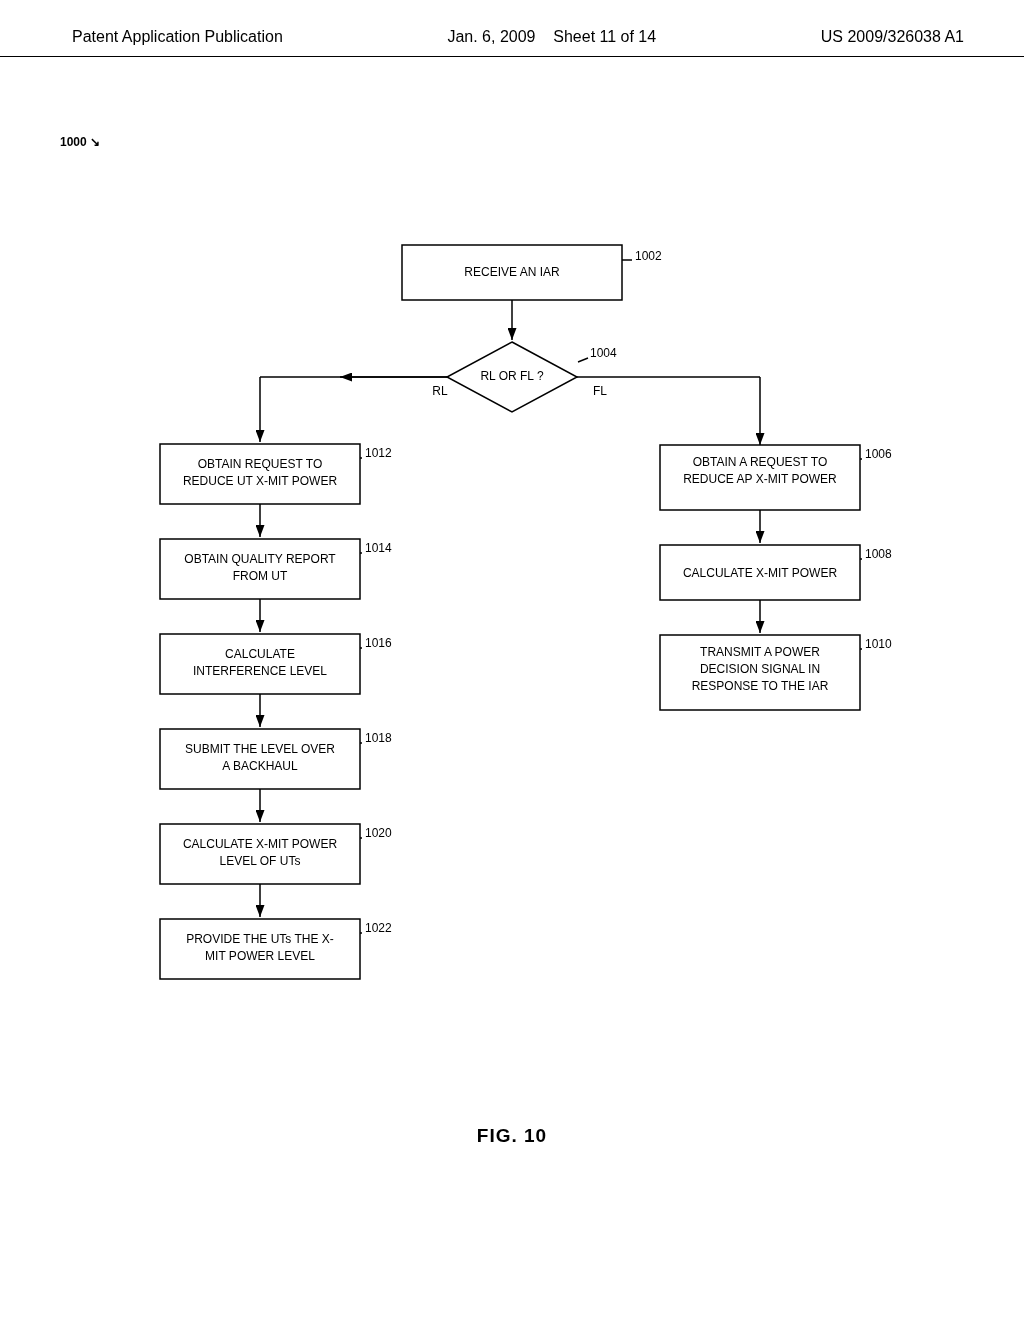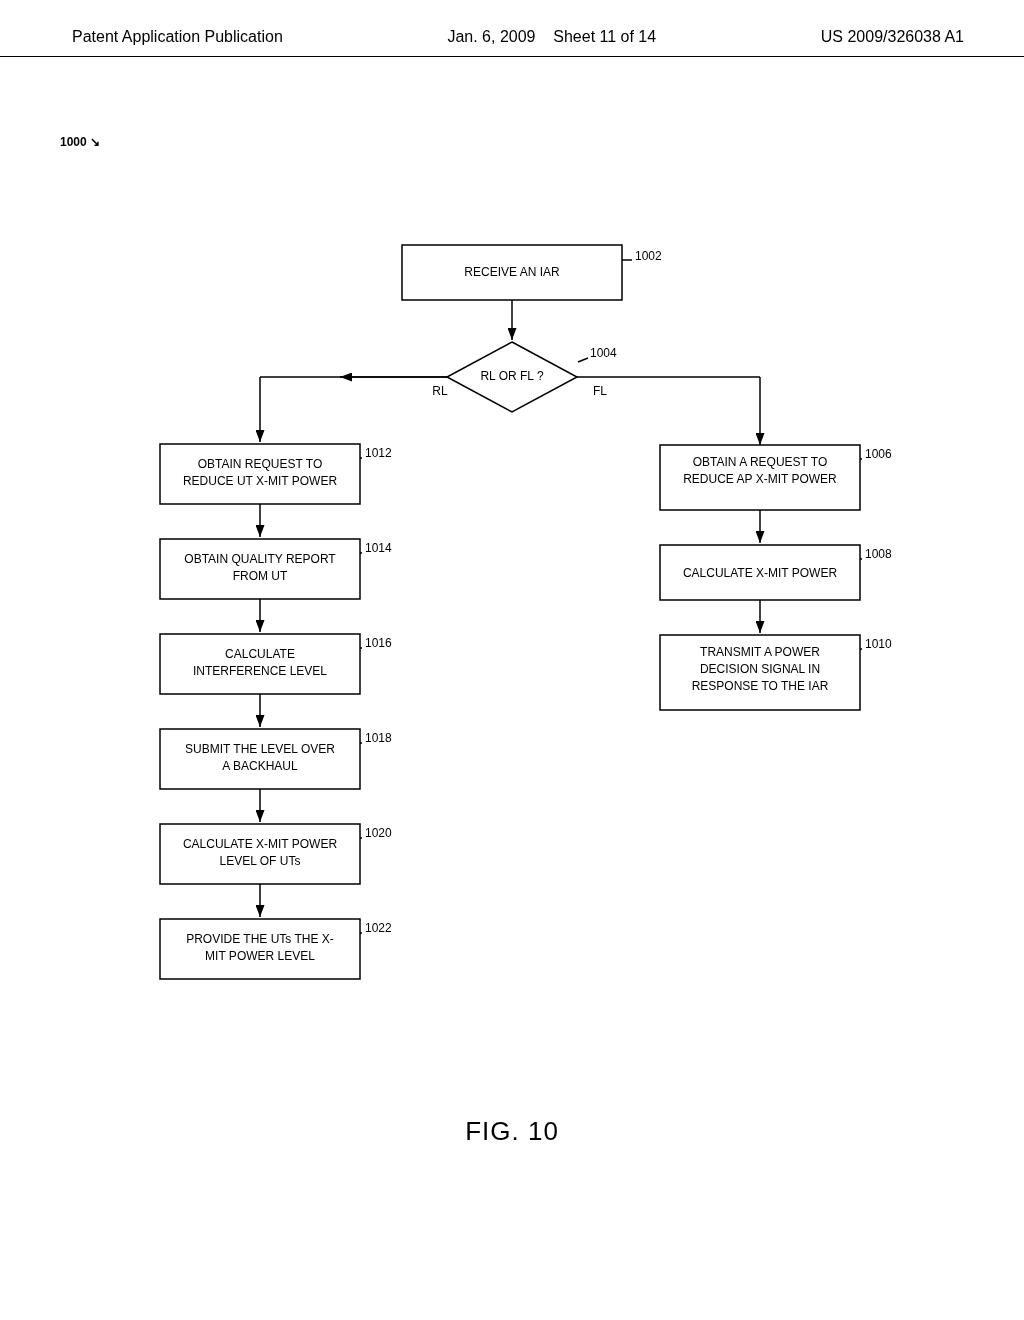--- a/index.html
+++ b/index.html
@@ -35,22 +35,22 @@
       width: 100%;
       height: 1150px;
     }
 
     
     .fig-label {
       position: absolute;
       bottom: 60px;
       left: 50%;
       transform: translateX(-50%);
-      font-size: 26px;
-      font-weight: normal;
+      font-size: 19px;
+      font-weight: bold;
       letter-spacing: 1px;
     }
 
     
     .diagram-num {
       position: absolute;
       top: 40px;
       left: 60px;
       font-size: 12px;
       font-weight: bold;

